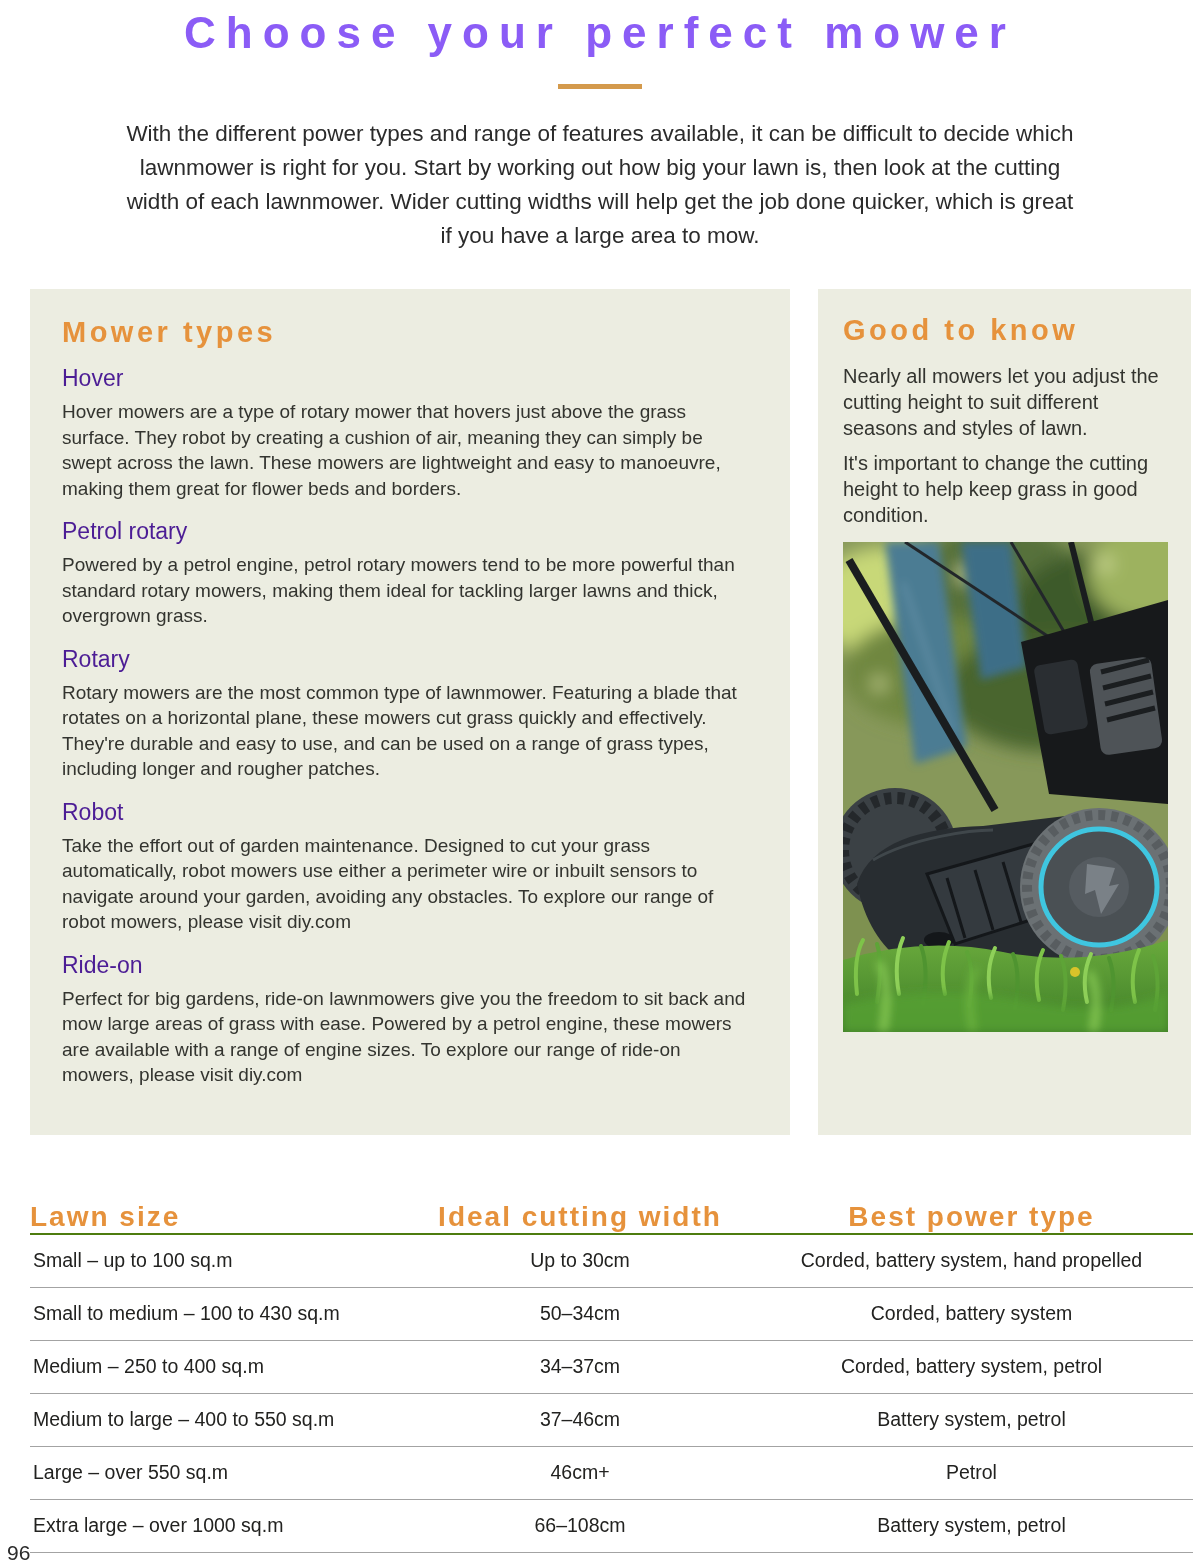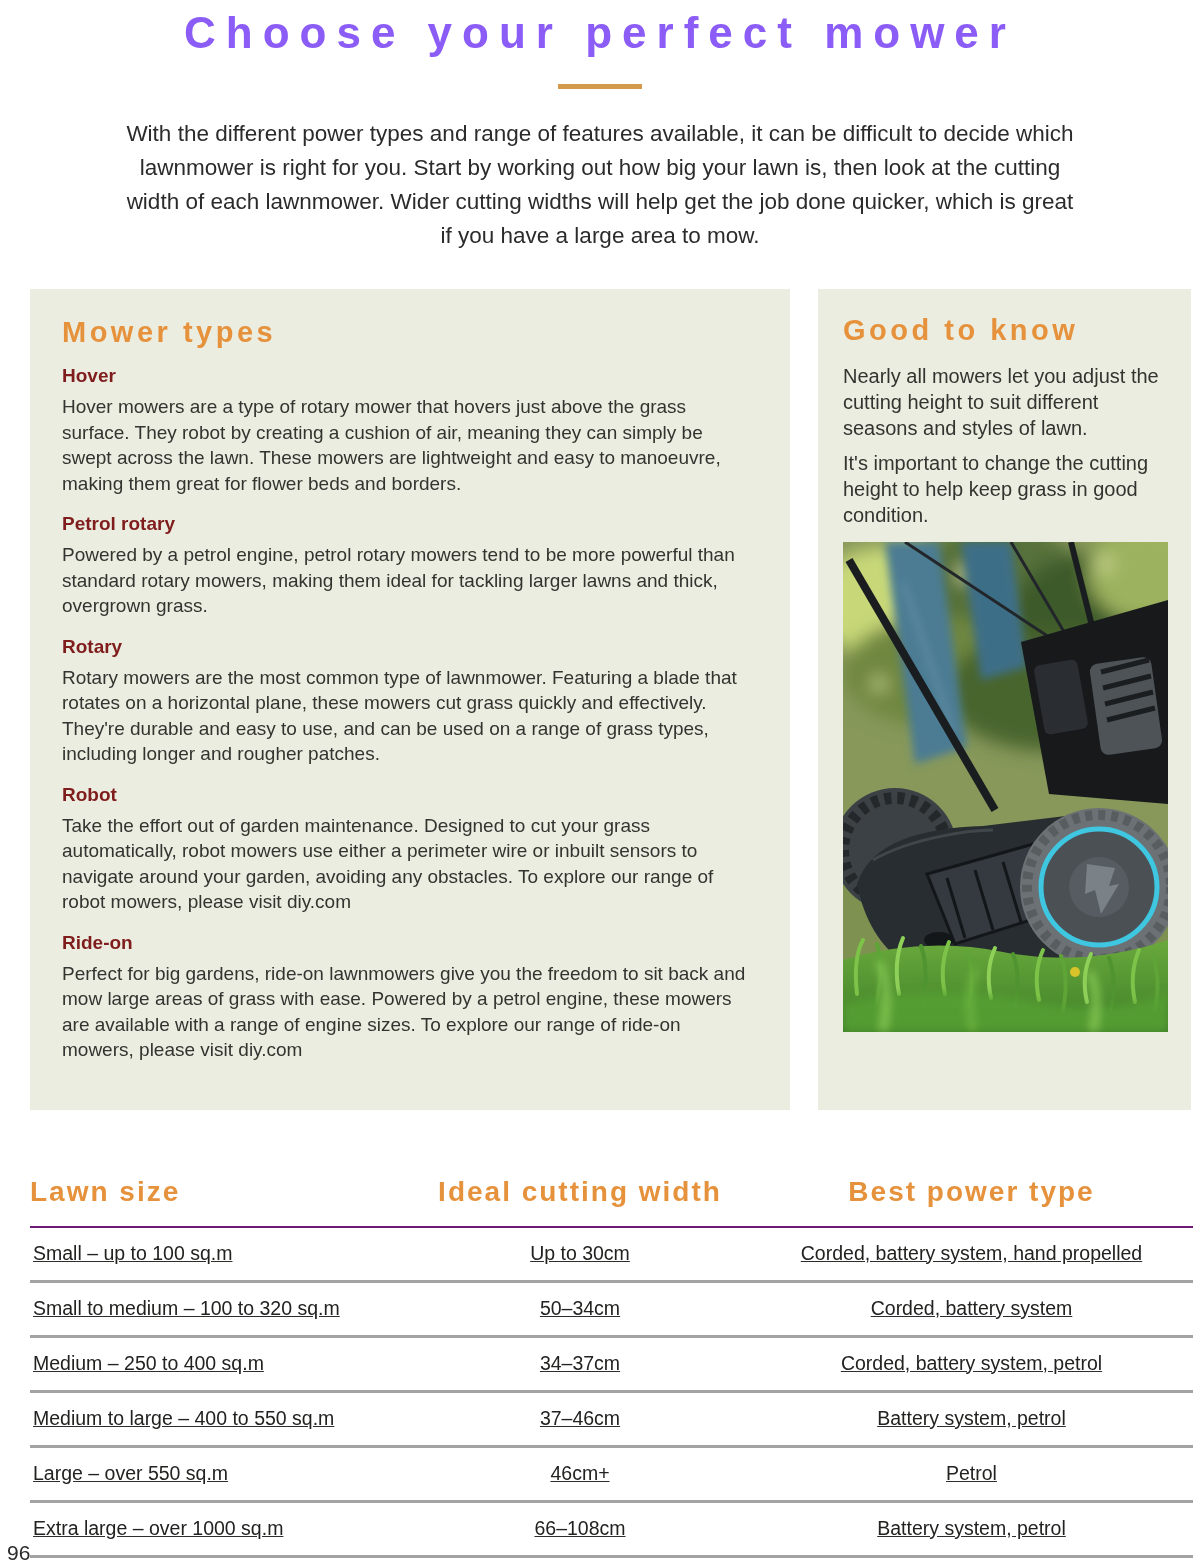--- a/index.html
+++ b/index.html
@@ -51,23 +51,23 @@
   }
   .panel-heading {
     font-size:29px;
     font-weight:bold;
     letter-spacing:3.5px;
     color:#e6923c;
     margin-bottom:16px;
   }
   .mt-section { margin-bottom:17px; }
   .mt-section h3 {
-    font-size:19px;
-    font-weight:bold;
-    color:#7f1d1d;
+    font-size:23px;
+    font-weight:normal;
+    color:#4c1d95;
     margin-bottom:7px;
   }
   .mt-section p, .gtk-para {
     font-size:19px;
     line-height:25.5px;
     color:#33342f;
   }
   .gtk-para {
     font-size:20px;
     line-height:26px;
@@ -81,32 +81,31 @@
   }
   .lawn-table {
     width:1163px;
     margin:66px 7px 0 30px;
   }
   .t-head, .t-row {
     display:grid;
     grid-template-columns:380px 340px 1fr;
     align-items:center;
   }
-  .t-head { padding-bottom:18px; border-bottom:2px solid #701a75; }
+  .t-head { border-bottom:2px solid #4d7c0f; }
   .t-head .th {
     font-size:28px;
     font-weight:bold;
     letter-spacing:2px;
     color:#e6923c;
   }
   .t-head .th:nth-child(2), .t-head .th:nth-child(3) { text-align:center; }
   .t-row {
-    border-bottom:3px solid #a3a3a3;
+    border-bottom:1px solid #a3a3a3;
     padding:14px 0 15px 0;
-    text-decoration:underline;
   }
   .t-row .td {
     font-size:19.5px;
     color:#222220;
   }
   .t-row .td:first-child { padding-left:3px; }
   .t-row .td:nth-child(2), .t-row .td:nth-child(3) { text-align:center; }
   .page-number {
     position:absolute;
     left:7px; bottom:0px;
@@ -258,21 +257,21 @@
       <div class="th">Ideal cutting width</div>
       <div class="th">Best power type</div>
     </div>
 
     <div class="t-row">
       <div class="td">Small – up to 100 sq.m</div>
       <div class="td">Up to 30cm</div>
       <div class="td">Corded, battery system, hand propelled</div>
     </div>
     <div class="t-row">
-      <div class="td">Small to medium – 100 to 320 sq.m</div>
+      <div class="td">Small to medium – 100 to 430 sq.m</div>
       <div class="td">50–34cm</div>
       <div class="td">Corded, battery system</div>
     </div>
     <div class="t-row">
       <div class="td">Medium – 250 to 400 sq.m</div>
       <div class="td">34–37cm</div>
       <div class="td">Corded, battery system, petrol</div>
     </div>
     <div class="t-row">
       <div class="td">Medium to large – 400 to 550 sq.m</div>

